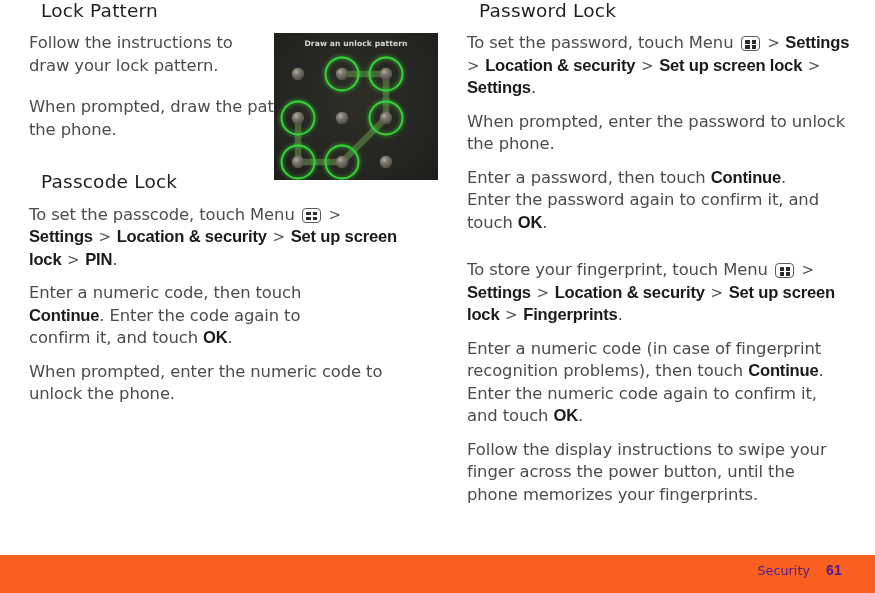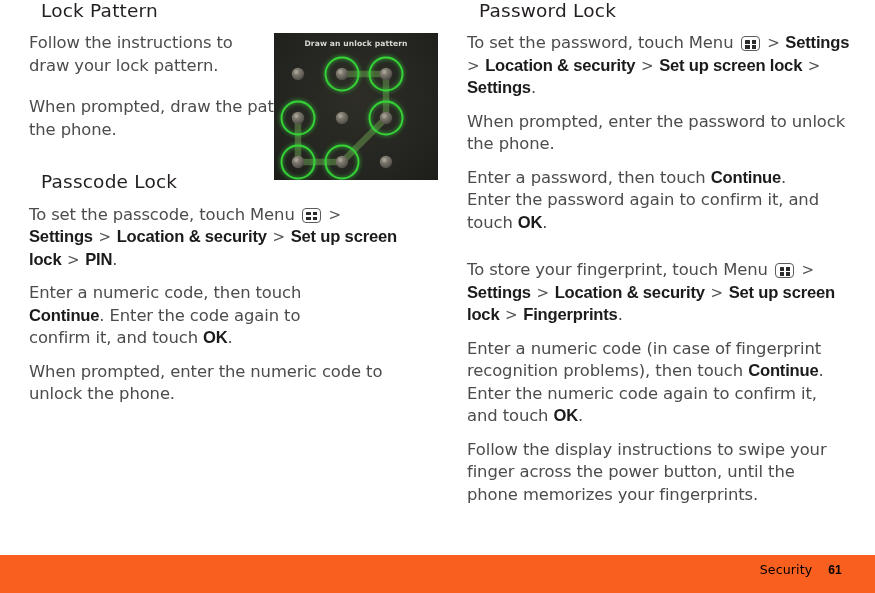--- a/index.html
+++ b/index.html
@@ -142,28 +142,28 @@
     right: 33px;
     top: 7px;
     display: flex;
     align-items: baseline;
     gap: 16px;
   }
   .footer-section {
     font-family: "DejaVu Sans", sans-serif;
     font-size: 12.6px;
     font-weight: 400;
-    color: #000000;
+    color: #4c1d95;
     letter-spacing: 0.1px;
   }
   .footer-page {
     font-family: "Liberation Sans", sans-serif;
-    font-size: 12px;
+    font-size: 14px;
     font-weight: 700;
-    color: #000000;
+    color: #4c1d95;
     letter-spacing: 0.2px;
   }
 </style>
 </head>
 <body>
 
 <div class="page">
 
   <div class="col col-left">
 

